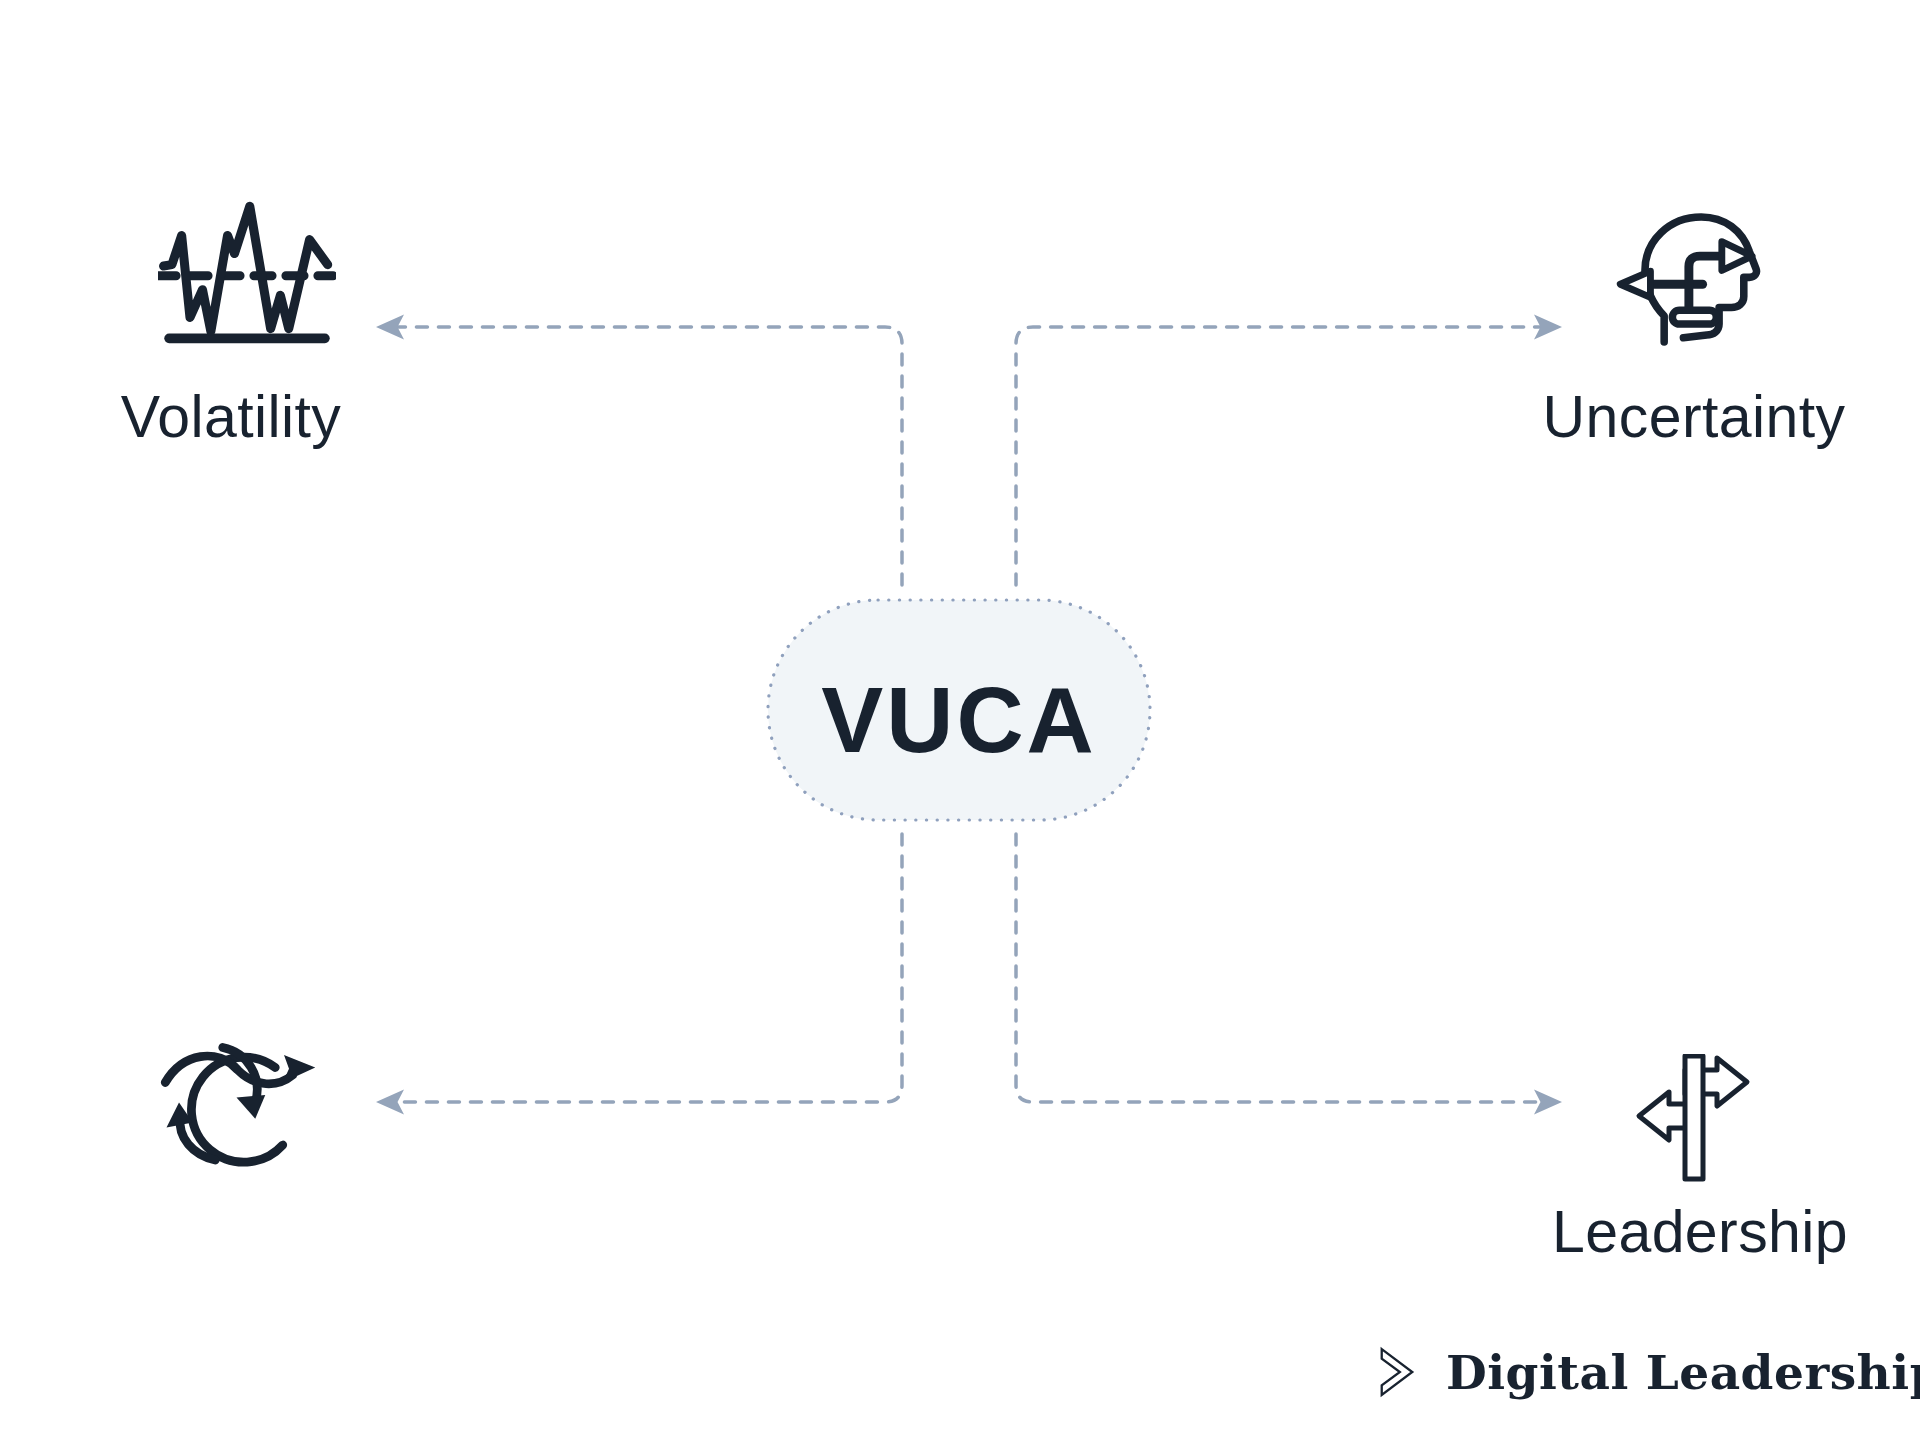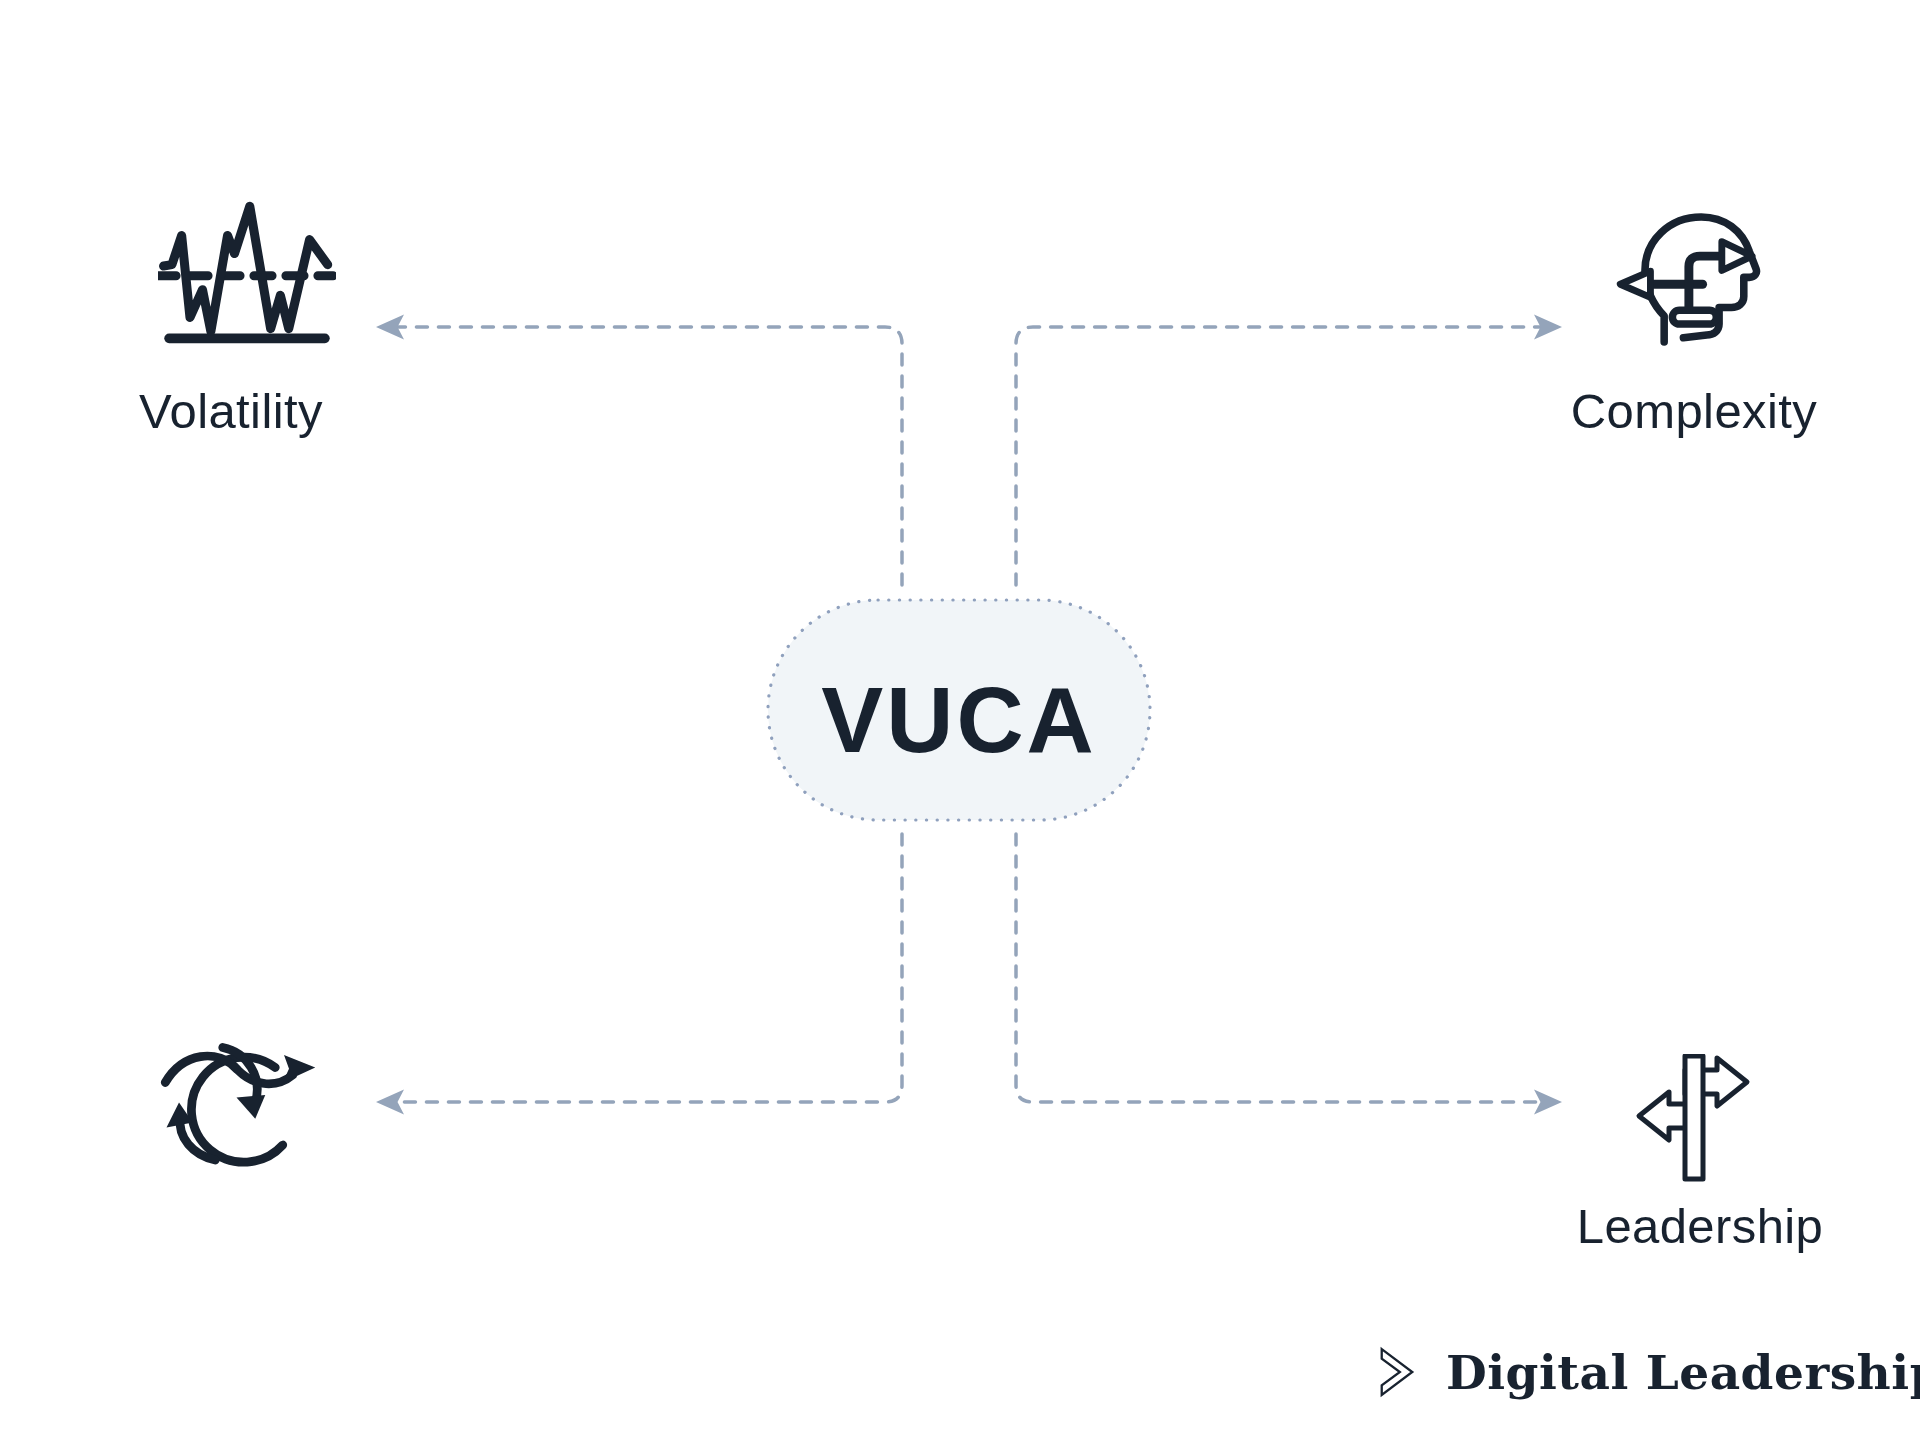--- a/index.html
+++ b/index.html
@@ -25,21 +25,21 @@
   .arrowhead{fill:var(--connector);stroke:none;}
   .pill-shape{fill:var(--pill-fill);stroke:var(--pill-border);
               stroke-width:3.2;stroke-dasharray:0.2 10.5;stroke-linecap:round;}
   .vuca{
     position:absolute;left:768px;top:600px;width:382px;height:240px;
     display:flex;align-items:center;justify-content:center;
     font-size:93px;font-weight:bold;letter-spacing:3px;color:var(--ink);
   }
   .q-label{
     position:absolute;width:350px;text-align:center;
-    font-size:49px;color:var(--ink);letter-spacing:0.4px;
+    font-size:59px;color:var(--ink);letter-spacing:0.4px;
   }
   .q-icon{position:absolute;}
   .q-icon path,.q-icon polyline,.q-icon line{vector-effect:none;}
   .stroke-ink{stroke:var(--ink);fill:none;stroke-linecap:round;stroke-linejoin:round;}
   .outline-white{fill:#ffffff;stroke:var(--ink);stroke-linejoin:round;}
   .fill-ink{fill:var(--ink);stroke:none;}
   .brand{
     position:absolute;left:1376px;top:1340px;height:64px;
     display:flex;align-items:center;gap:28px;
   }
@@ -81,21 +81,21 @@
   <div class="q-label" style="left:56px;top:383px;">Volatility</div>
 
   <svg class="q-icon" style="left:1612px;top:200px;" width="162" height="152" viewBox="-8 0 118 104" aria-hidden="true">
     <path class="stroke-ink" stroke-width="5.5" d="M30,100 L30,81 C22,73 16,61 16,48 C16,26 34,9 57,9 C74,9 87,19 92,34 L97,47 C98,50 96,53 92,53 L88,53 L88,67 C88,72 84,75 79,75 L70,75 L70,87 C70,92 66,95 61,95 L44,97"></path>
     <line class="stroke-ink" x1="58" y1="58" x2="18" y2="58" stroke-width="6.5"></line>
     <path class="outline-white" stroke-width="5" d="M20,48.5 L-2,58 L20,67.5 Z"></path>
     <path class="stroke-ink" stroke-width="6.5" d="M48,80 L48,45 Q48,37.5 56,37.5 L72,37.5"></path>
     <path class="outline-white" stroke-width="5" d="M72,27 L94,37.5 L72,48 Z"></path>
     <rect class="outline-white" stroke-width="5.5" x="36" y="77" width="32" height="10" rx="5"></rect>
   </svg>
-  <div class="q-label" style="left:1519px;top:383px;">Complexity</div>
+  <div class="q-label" style="left:1519px;top:383px;">Uncertainty</div>
 
   <svg class="q-icon" style="left:146px;top:1040px;" width="186" height="150" viewBox="0 0 130 120" aria-hidden="true">
     <path class="stroke-ink" stroke-width="7" d="M94,22 A42,42 0 1 0 100,84"></path>
     <path class="stroke-ink" stroke-width="7" d="M6,34 C20,10 48,6 64,24 C78,38 96,38 108,28"></path>
     <path class="fill-ink" d="M126,22 L101,12 L105,23 L100,34 Z"></path>
     <path class="stroke-ink" stroke-width="7" d="M52,6 C72,10 84,30 78,50"></path>
     <path class="fill-ink" d="M78,63 L63,46 L86,44 Z"></path>
     <path class="stroke-ink" stroke-width="7" d="M46,96 C28,92 16,78 18,62"></path>
     <path class="fill-ink" d="M17,50 L7,70 L28,66 Z"></path>
   </svg>

